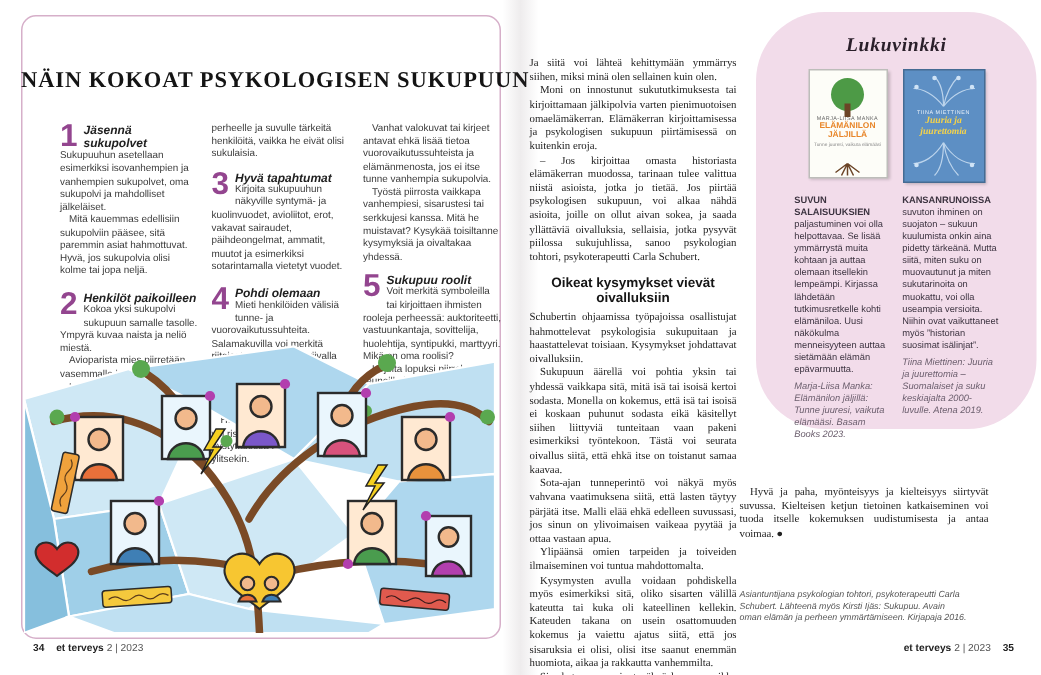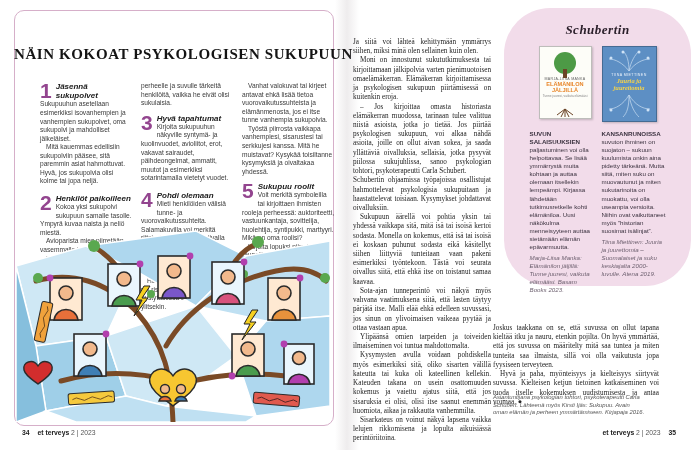--- a/index.html
+++ b/index.html
@@ -248,31 +248,32 @@
       <span class="issue">2 | 2023</span>
     </div>
   </div>
 
   <div class="page" id="page-right">
 
     <div class="maincol">
       <p>Ja siitä voi lähteä kehittymään ymmärrys siihen, miksi minä olen sellainen kuin olen.</p>
       <p class="ind">Moni on innostunut sukututkimuksesta tai kirjoittamaan jälkipolvia varten pienimuotoisen omaelämäkerran. Elämäkerran kirjoittamisessa ja psykologisen sukupuun piirtämisessä on kuitenkin eroja.</p>
       <p class="ind"><span>– Jos kirjoittaa omasta historiasta elämäkerran muodossa, tarinaan tulee valittua niistä asioista, jotka jo tietää. Jos piirtää psykologisen sukupuun, voi alkaa nähdä asioita, joille on ollut aivan sokea, ja saada yllättäviä oivalluksia, sellaisia, jotka pysyvät piilossa sukujuhlissa, sanoo psykologian tohtori, psykoterapeutti</span> <span class="boldname">Carla Schubert.</span></p>
+      <h2 class="subhead">Oikeat kysymykset vievät oivalluksiin</h2>
       <p>Schubertin ohjaamissa työpajoissa osallistujat hahmottelevat psykologisia sukupuitaan ja haastattelevat toisiaan. Kysymykset johdattavat oivalluksiin.</p>
       <p class="ind">Sukupuun äärellä voi pohtia yksin tai yhdessä vaikkapa sitä, mitä isä tai isoisä kertoi sodasta. Monella on kokemus, että isä tai isoisä ei koskaan puhunut sodasta eikä käsitellyt siihen liittyviä tunteitaan vaan pakeni esimerkiksi työntekoon. Tästä voi seurata oivallus siitä, että ehkä itse on toistanut samaa kaavaa.</p>
       <p class="ind">Sota-ajan tunneperintö voi näkyä myös vahvana vaatimuksena siitä, että lasten täytyy pärjätä itse. Malli elää ehkä edelleen suvussasi, jos sinun on ylivoimaisen vaikeaa pyytää ja ottaa vastaan apua.</p>
       <p class="ind">Ylipäänsä omien tarpeiden ja toiveiden ilmaiseminen voi tuntua mahdottomalta.</p>
       <p class="ind">Kysymysten avulla voidaan pohdiskella myös esimerkiksi sitä, oliko sisarten välillä kateutta tai kuka oli kateellinen kellekin. Kateuden takana on usein osattomuuden kokemus ja vaiettu ajatus siitä, että jos sisaruksia ei olisi, olisi itse saanut enemmän huomiota, aikaa ja rakkautta vanhemmilta.</p>
       <p class="ind">Sisarkateus on voinut näkyä lapsena vaikka lelujen rikkomisena ja lopulta aikuisiässä perintöriitoina.</p>
 
     </div>
 
     <div class="blob">
-      <h2 class="blob-title">Schubertin</h2>
+      <h2 class="blob-title">Lukuvinkki</h2>
       <div class="bookrow">
         <div class="cover cover1">
           <svg class="coversvg" width="51" height="71" viewBox="0 0 51 71">
             <circle cx="25" cy="16" r="11" fill="#4d9a46"></circle>
             <rect x="23" y="22" width="4" height="9" fill="#6b4426"></rect>
             <path d="M25,62 l-8,6 M25,62 l8,6 M25,62 l0,8 M25,62 l-4,8 M25,62 l4,8" stroke="#6b4426" stroke-width="1"></path>
           </svg>
           <div class="auth">MARJA-LIISA MANKA</div>
           <div class="t">ELÄMÄNILON JÄLJILLÄ</div>
           <div class="s">Tunne juuresi, vaikuta elämääsi</div>
@@ -303,21 +304,20 @@
         </div>
         <div class="rev">
           <span class="lead">KANSANRUNOISSA</span><span> suvuton ihminen on suojaton – sukuun kuulumista onkin aina pidetty tärkeänä. Mutta siitä, miten suku on muovautunut ja miten sukutarinoita on muokattu, voi olla useampia versioita. Niihin ovat vaikuttaneet myös ”historian suosimat isälinjat”.</span>
           <span class="credit">Tiina Miettinen: Juuria ja juurettomia – Suomalaiset ja suku keskiajalta 2000-luvulle. Atena 2019.</span>
         </div>
       </div>
     </div>
 
 
     <div class="closing">
-      <p>Joskus taakkana on se, että suvussa on ollut tapana kieltää itku ja nauru, etenkin pojilta. On hyvä ymmärtää, että jos suvussa on määritelty mitä saa tuntea ja miten tunteita saa ilmaista, sillä voi olla vaikutusta jopa fyysiseen terveyteen.</p>
       <p class="ind">Hyvä ja paha, myönteisyys ja kielteisyys siirtyvät suvussa. Kielteisen ketjun tietoinen katkaiseminen voi tuoda itselle kokemuksen uudistumisesta ja antaa voimaa. ●</p>
     </div>
 
     <div class="footnote">Asiantuntijana psykologian tohtori, psykoterapeutti Carla Schubert. Lähteenä myös Kirsti Ijäs: Sukupuu. Avain oman elämän ja perheen ymmärtämiseen. Kirjapaja 2016.</div>
 
     <div class="footer" id="footer-right">
       <b>et terveys</b>
       <span class="issue">2 | 2023</span>
       <span class="pnum" style="margin-right:0;">35</span>
     </div>

